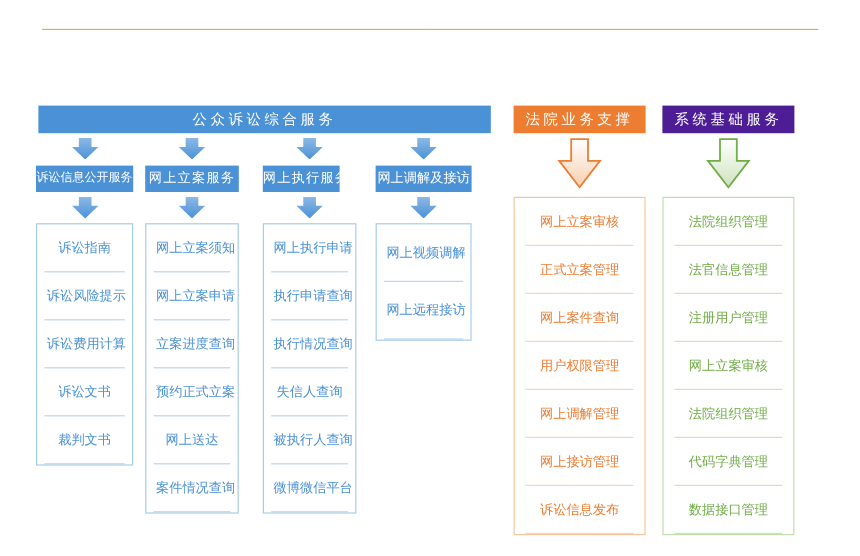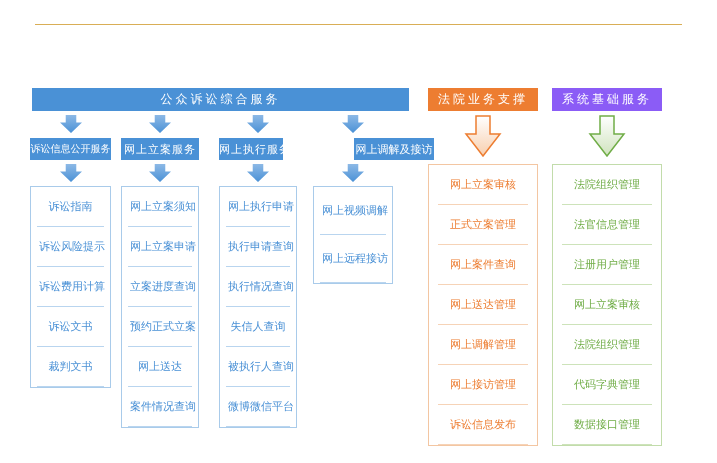--- a/index.html
+++ b/index.html
@@ -11,28 +11,28 @@
   .title-row { position:absolute; top:24px; left:0; right:0; display:flex; align-items:center; padding:0 35px; }
   .title-line { flex:1; height:1px; background:#d9ae56; }
   .title-text { margin:0 14px; color:#bf8b28; font-size:17px; font-weight:bold; letter-spacing:4px; white-space:nowrap; }
 
   
   .hdr { position:absolute; height:23px; line-height:23px; text-align:center; color:#fff; font-size:12px; letter-spacing:3px; white-space:nowrap; overflow:hidden; }
   .sub-hdr { height:22px; line-height:22px; font-size:11px; letter-spacing:1px; }
 
   .blue-bg   { background:#4a91d6; }
   .orange-bg { background:#ed7d31; }
-  .green-bg  { background:#8b5cf6; }
+  .green-bg  { background:#4c1d95; }
 
   
   .main-blue { left:32px; top:88px; width:377px; }
   .sh1 { left:30px;  top:138px; width:81px; font-size:10px; letter-spacing:0; }
   .sh2 { left:121px; top:138px; width:78px; }
   .sh3 { left:219px; top:138px; width:64px; }
-  .sh4 { left:313px; top:138px; width:80px; letter-spacing:0;margin-left:41px; }
+  .sh4 { left:313px; top:138px; width:80px; letter-spacing:0; }
 
   
   .arrow-sm { position:absolute; width:22px; height:18px;
     background:linear-gradient(#8db9e6,#4a91d6);
     clip-path:polygon(26% 0, 74% 0, 74% 42%, 100% 42%, 50% 100%, 0 42%, 26% 42%); }
   .r1 { top:115px; }
   .r2 { top:164px; }
   .ax1 { left:60px; } .ax2 { left:149px; } .ax3 { left:247px; } .ax4 { left:342px; }
 
   
@@ -126,21 +126,21 @@
           <stop offset="1" stop-color="#f8cfae"></stop>
       </linearGradient>
     </defs>
     <path d="M13 2 L27 2 L27 20 L37 20 L20 42 L3 20 L13 20 Z" fill="url(#grad-o)" stroke="#ed7d31" stroke-width="1.5"></path>
   </svg>
 
   <div class="box orange-box">
     <div class="item">网上立案审核</div>
     <div class="item">正式立案管理</div>
     <div class="item">网上案件查询</div>
-    <div class="item">网上送达管理</div>
+    <div class="item">用户权限管理</div>
     <div class="item">网上调解管理</div>
     <div class="item">网上接访管理</div>
     <div class="item">诉讼信息发布</div>
   </div>
 
   <div class="hdr green-bg hdr-green">系统基础服务</div>
 
   <svg class="arrow-big abg" viewBox="0 0 40 44" aria-hidden="true">
     <defs>
       <linearGradient id="grad-g" x1="0" y1="0" x2="0" y2="1">

